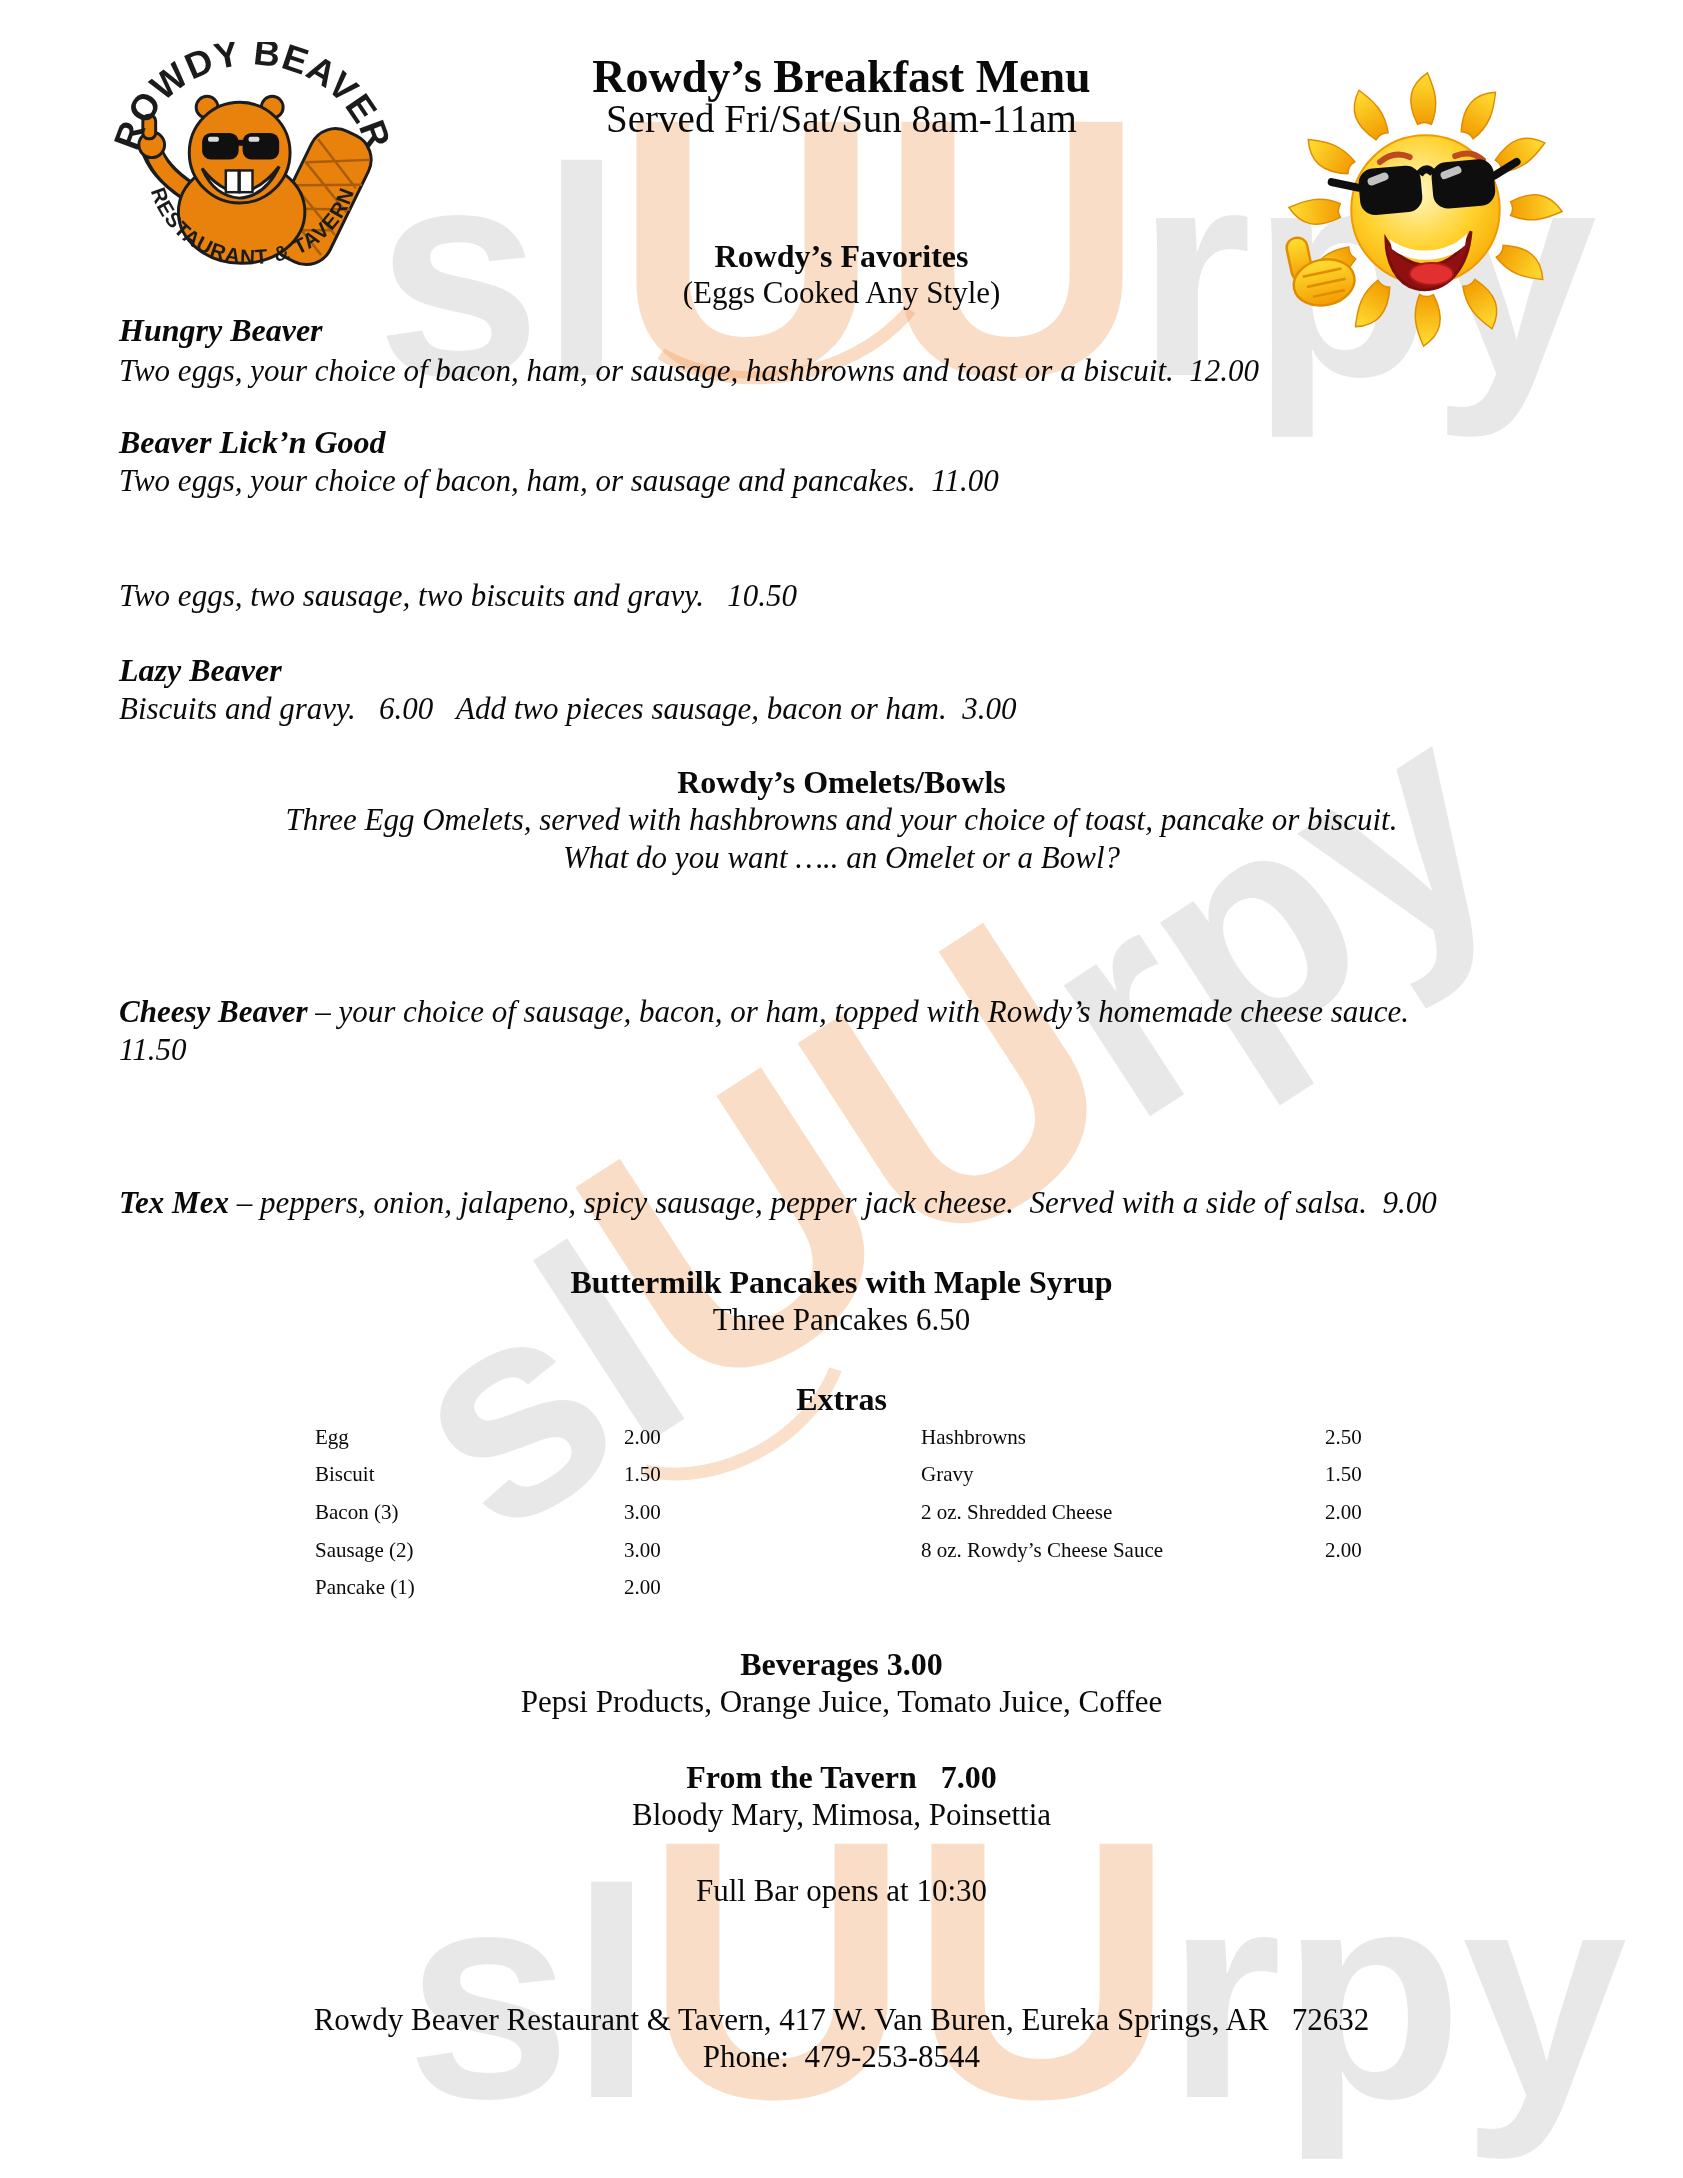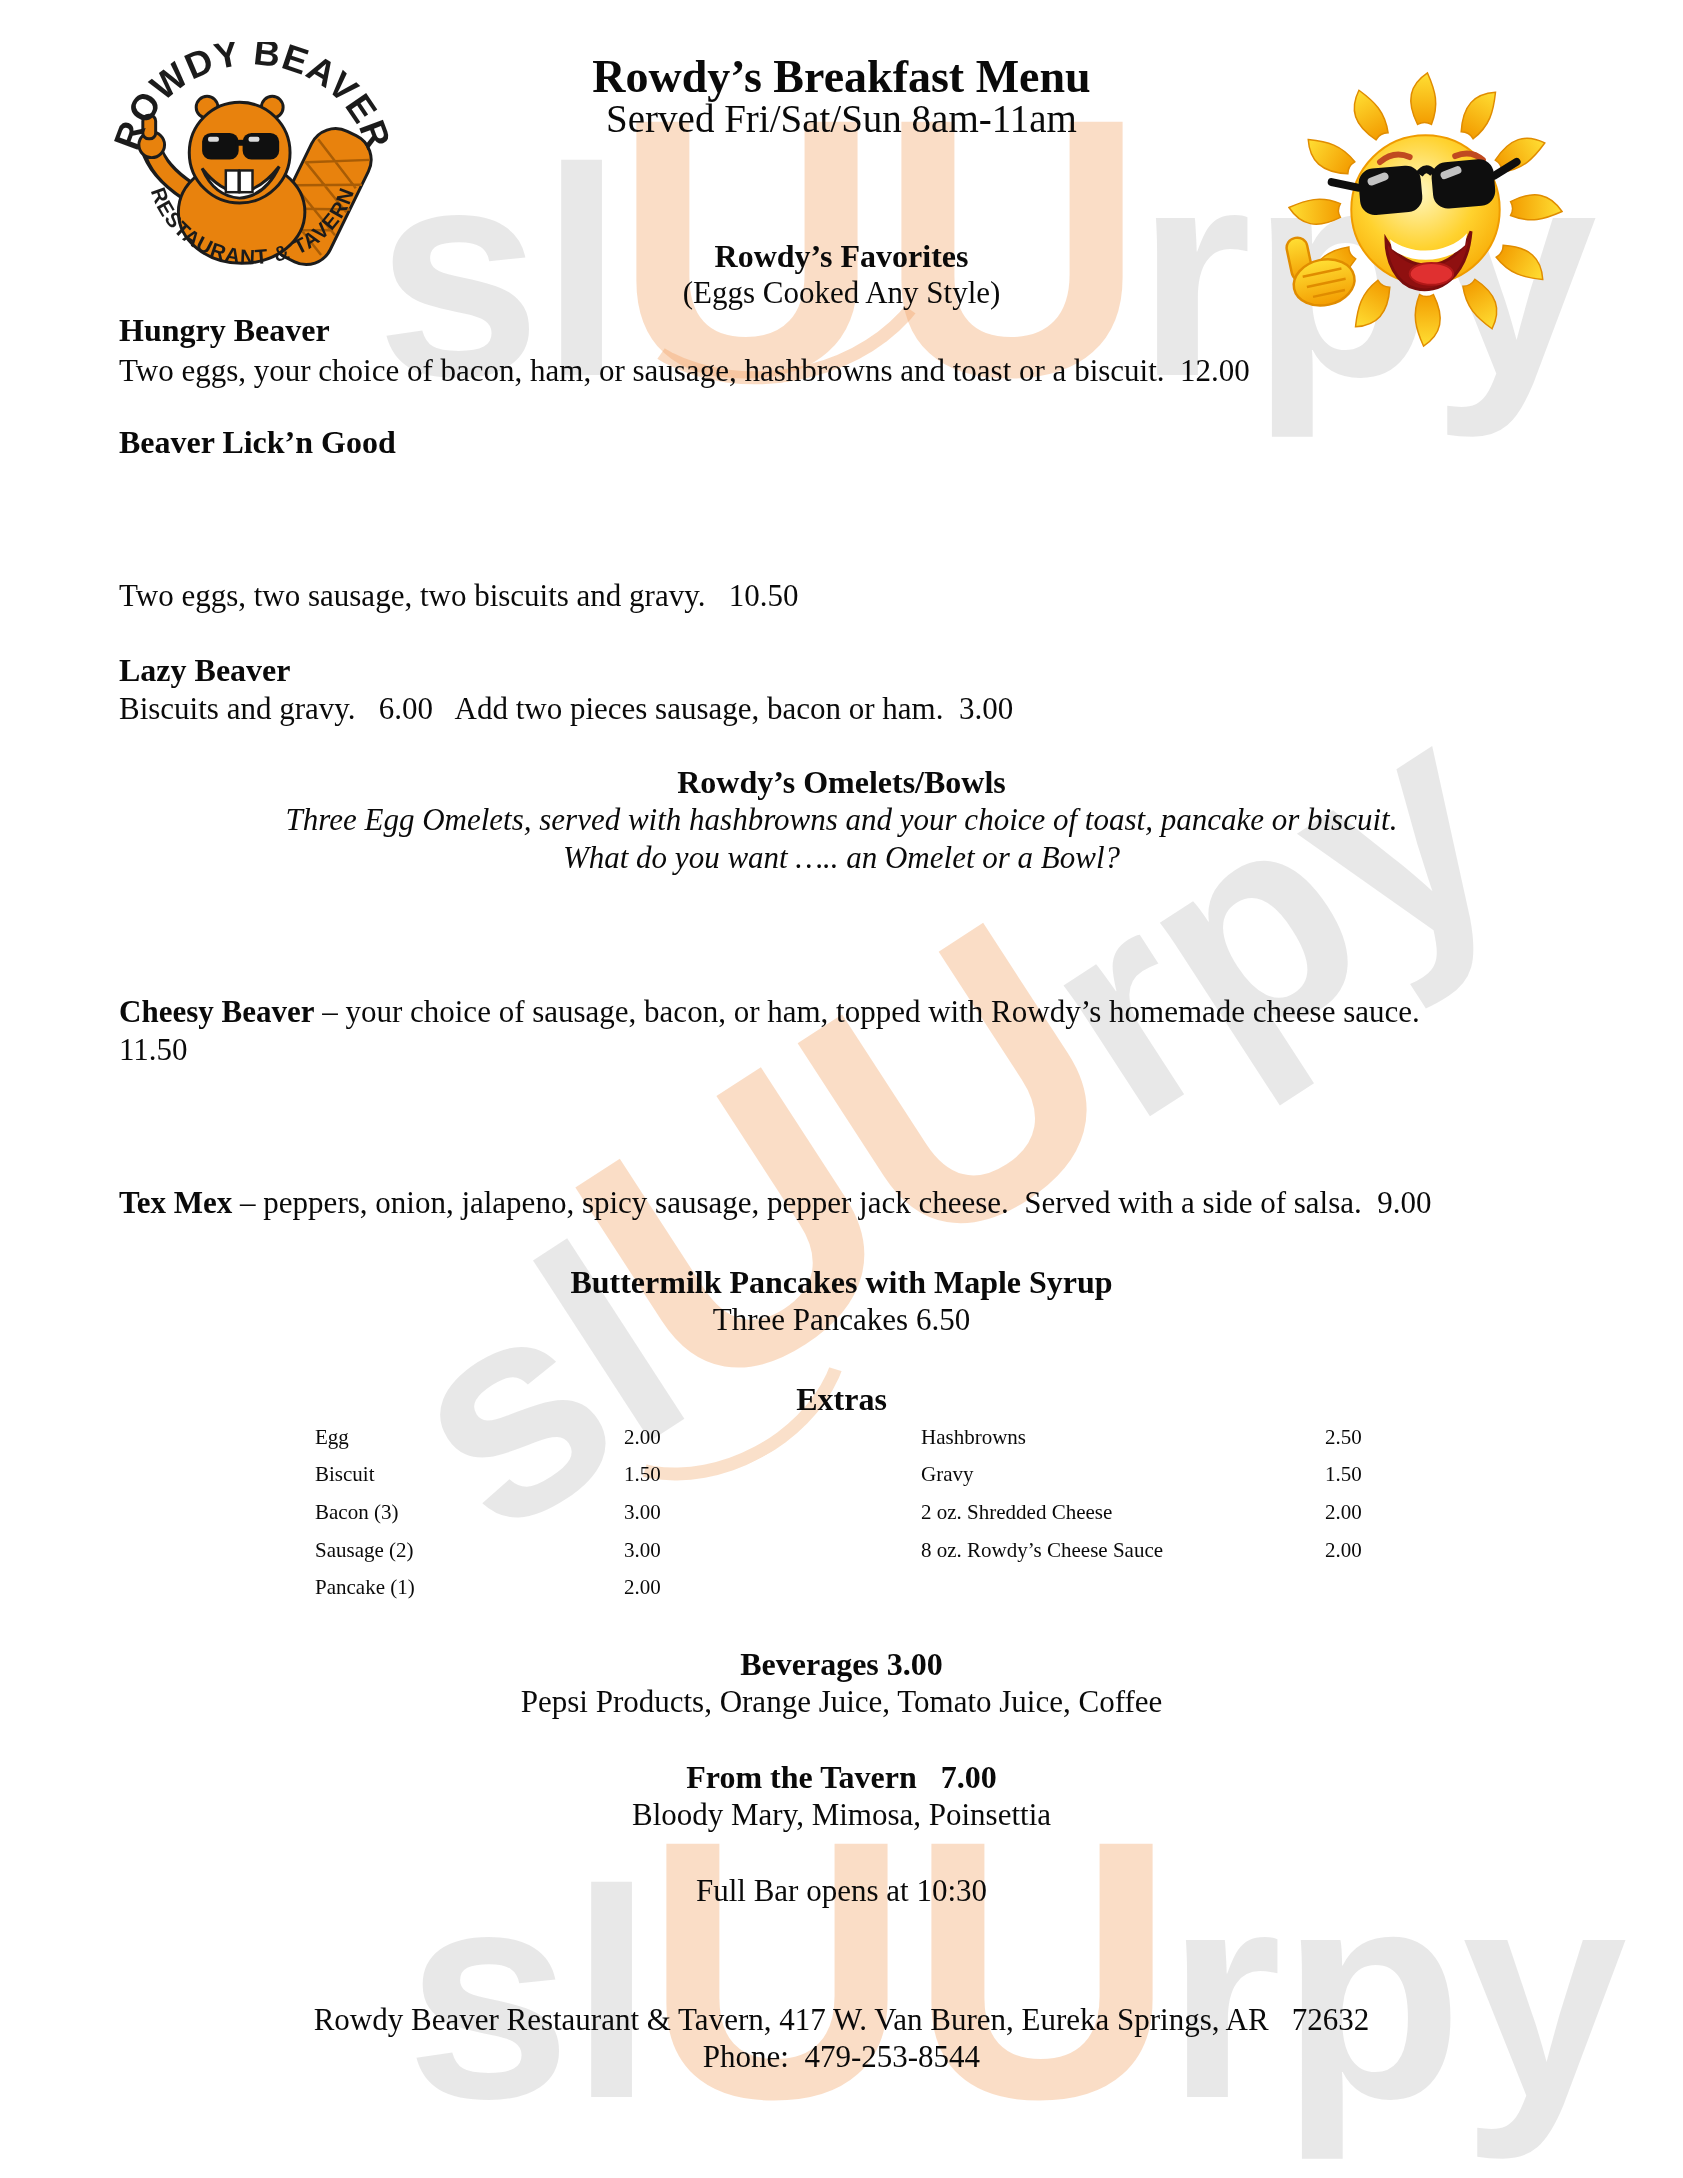--- a/index.html
+++ b/index.html
@@ -2,21 +2,21 @@
 <html><head>
 <meta charset="utf-8">
 <title>Menu</title>
 <style>
   html,body{margin:0;padding:0;background:#ffffff;}
   .page{
     position:relative;width:1683px;height:2178px;background:#ffffff;overflow:hidden;
     font-family:"Liberation Serif","DejaVu Serif",serif;color:#0a0a0a;
   }
   .line{position:absolute;white-space:pre-wrap;font-size:31px;line-height:38px;z-index:3;}
-  .left{left:119px;width:1505px;text-align:left;}
+  .left{left:119px;width:1505px;text-align:left;font-style:italic;}
   .center{left:-6px;width:1695px;text-align:center;}
   .b{font-weight:bold;}
   .i{font-style:italic;}
   .title{font-size:46px;line-height:51px;font-weight:bold;}
   .subtitle{font-size:39px;line-height:44px;}
   .h{font-weight:bold;font-size:32px;}
   .ex{position:absolute;font-size:21px;line-height:38px;white-space:pre;z-index:3;}
 
   
   .wm{position:absolute;display:flex;align-items:baseline;z-index:1;
@@ -155,20 +155,21 @@
   <div class="line center title" style="top:51px">Rowdy’s Breakfast Menu</div>
   <div class="line center subtitle" style="top:97px">Served Fri/Sat/Sun 8am-11am</div>
 
   <div class="line center h" style="top:237px">Rowdy’s Favorites</div>
   <div class="line center" style="top:274px">(Eggs Cooked Any Style)</div>
 
   <div class="line left h" style="top:311px">Hungry Beaver</div>
   <div class="line left" style="top:352px">Two eggs, your choice of bacon, ham, or sausage, hashbrowns and toast or a biscuit.  12.00</div>
 
   <div class="line left h" style="top:423px">Beaver Lick’n Good</div>
+  <div class="line left" style="top:462px">Two eggs, your choice of bacon, ham, or sausage and pancakes.  11.00</div>
 
   <div class="line left" style="top:577px">Two eggs, two sausage, two biscuits and gravy.   10.50</div>
 
   <div class="line left h" style="top:651px">Lazy Beaver</div>
   <div class="line left" style="top:690px">Biscuits and gravy.   6.00   Add two pieces sausage, bacon or ham.  3.00</div>
 
   <div class="line center h" style="top:763px">Rowdy’s Omelets/Bowls</div>
   <div class="line center i" style="top:801px">Three Egg Omelets, served with hashbrowns and your choice of toast, pancake or biscuit.</div>
   <div class="line center i" style="top:839px">What do you want ….. an Omelet or a Bowl?</div>
 

